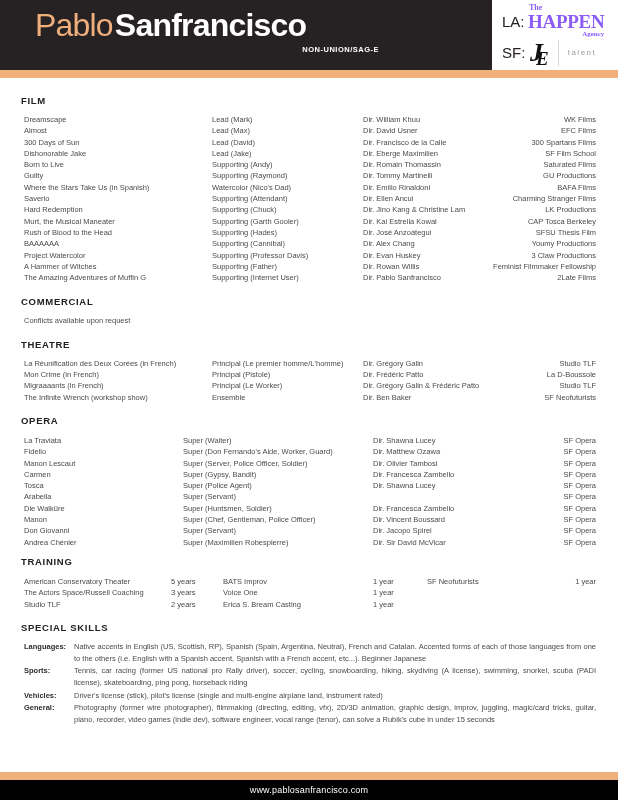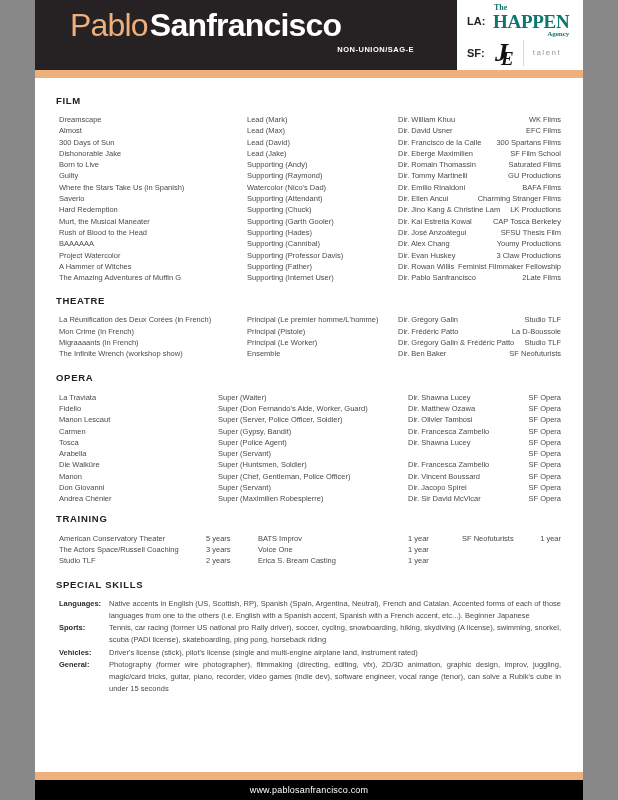--- a/index.html
+++ b/index.html
@@ -1,36 +1,36 @@
 <!DOCTYPE html>
 <html><head>
 <meta charset="utf-8">
 <style>
   * { margin:0; padding:0; box-sizing:border-box; }
   html,body { background:#888; }
   .page {
-    width:548px; height:800px; position:relative; overflow:hidden;
+    width:618px; height:800px; position:relative; overflow:hidden;
     background:#ffffff; margin:0 auto;
     font-family:"Liberation Sans", sans-serif;
     -webkit-font-smoothing:antialiased;
   }
   
   .topbar { position:relative; height:70px; background:#262122; }
   .name-block { position:absolute; left:35px; top:9px; width:344px; }
   .name { white-space:nowrap; font-size:32px; line-height:33px; letter-spacing:-0.8px; }
   .name .first { color:#efaf7d; font-weight:400; }
   .name .last  { color:#ffffff; font-weight:700; margin-left:2px; }
   .union { text-align:right; color:#ffffff; font-size:7.5px; font-weight:700; letter-spacing:0.5px; margin-top:3px; }
   .agency-box {
     position:absolute; top:0; right:0; width:126px; height:70px; background:#ffffff;
     display:flex; flex-direction:column; justify-content:space-evenly; padding:3px 8px 3px 10px;
   }
   .agency-row { display:flex; align-items:center; }
-  .agency-region { font-size:11px; color:#262122; font-weight:700; width:20px; flex:none; }
-  .happen-logo { display:block; margin-left:6px; font-family:"Liberation Serif", serif; color:#0f766e; line-height:1; }
+  .agency-region { font-size:15px; color:#262122; font-weight:400; width:20px; flex:none; }
+  .happen-logo { display:block; margin-left:6px; font-family:"Liberation Serif", serif; color:#8b5cf6; line-height:1; }
   .happen-the  { display:block; font-size:8px; font-weight:700; margin-left:1px; }
   .happen-main { display:block; font-size:19px; font-weight:700; letter-spacing:-0.3px; margin-top:0px; }
   .happen-sub  { display:block; font-size:7px; font-weight:700; text-align:right; margin-top:0px; }
   .je-logo { margin-left:8px; font-family:"Liberation Serif", serif; font-style:italic; font-weight:700; color:#111; white-space:nowrap; }
   .je-j { font-size:26px; line-height:26px; }
   .je-e { font-size:19px; position:relative; left:-7px; top:4px; }
   .je-divider { width:1px; height:26px; background:#d7d7d7; margin-left:2px; flex:none; }
   .je-talent { margin-left:9px; font-size:8px; color:#9b9b9b; letter-spacing:1.5px; }
   .accent-bar { height:8px; background:#f0b07c; }
   
@@ -201,20 +201,24 @@
 
           <div class="crow film">
             <span class="c1">The Amazing Adventures of Muffin G</span>
             <span class="c2">Supporting (Internet User)</span>
             <span class="c3">Dir. Pablo Sanfrancisco</span>
             <span class="c4">2Late Films</span>
           </div>
         </div>
     </section>
 
+    <section class="sec-commercial">
+      <h2 class="sec-title">COMMERCIAL</h2>
+      <div class="note">Conflicts available upon request</div>
+    </section>
 
     <section class="sec-theatre">
       <h2 class="sec-title">THEATRE</h2>
       <div>
 
           <div class="crow theatre">
             <span class="c1">La Réunification des Deux Corées (in French)</span>
             <span class="c2">Principal (Le premier homme/L'homme)</span>
             <span class="c3">Dir. Grégory Galin</span>
             <span class="c4">Studio TLF</span>

